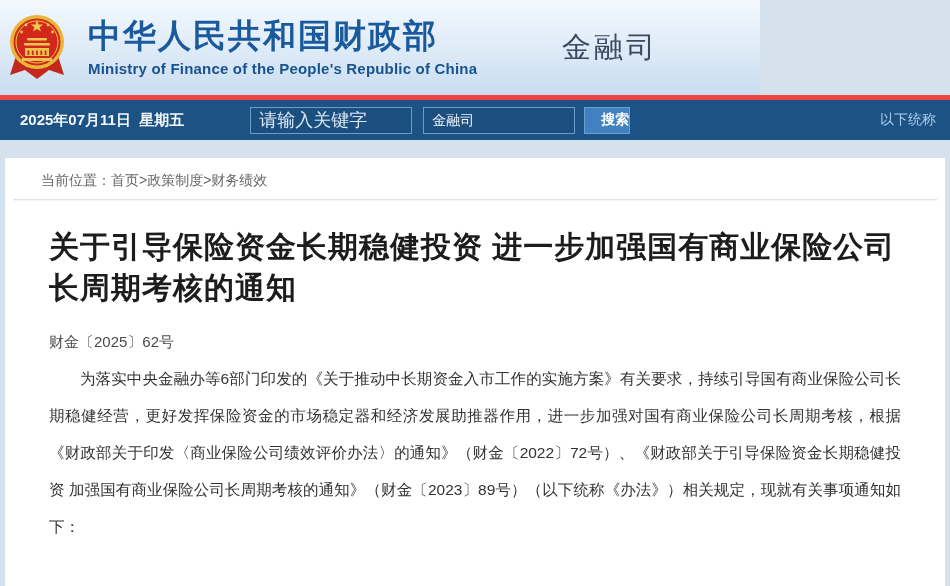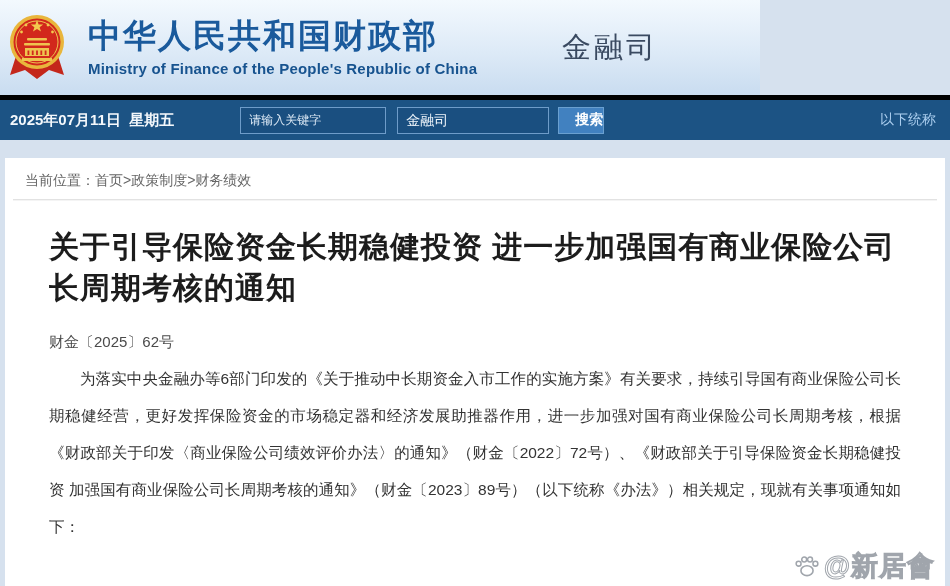--- a/index.html
+++ b/index.html
@@ -15,28 +15,28 @@
   }
   .emblem-wrap{ margin-left:8px; width:58px; height:72px; flex:0 0 auto; }
   .title-block{ margin-left:22px; }
   .site-title{ font-size:33px; font-weight:800; color:#1a5a9c; letter-spacing:2px; line-height:1.1; }
   .site-subtitle{ font-size:15px; font-weight:700; color:#17538f; margin-top:5px; letter-spacing:.2px; }
   .dept-name{ margin-left:auto; margin-right:102px; font-size:29px; color:#3a4a61; letter-spacing:3px; font-weight:500; }
 
   
   .navbar{
     position:absolute; top:95px; left:0; width:950px; height:45px;
-    background:#1c5384; border-top:5px solid #000000;
-    display:flex; align-items:center; padding:0 14px 0 10px;
+    background:#1c5384; border-top:5px solid #ef4444;
+    display:flex; align-items:center; padding:0 14px 0 20px;
   }
   .nav-date{ color:#f4f8fc; font-size:15px; font-weight:600; white-space:pre; }
   .nav-search-input{
-    margin-left:66px; width:146px; height:27px;
+    margin-left:66px; width:162px; height:27px;
     background:#1a4f80; border:1px solid #6e9cc9; color:#e8f1fa;
-    font-size:12px; padding:0 8px; outline:none;
+    font-size:18px; padding:0 8px; outline:none;
     font-family:"Liberation Sans","DejaVu Sans",sans-serif;
   }
   .nav-search-input::placeholder{ color:#dce9f5; opacity:1; }
   .nav-scope{
     margin-left:11px; width:152px; height:27px; line-height:25px;
     background:#1a4f80; border:1px solid #6e9cc9; color:#f0f6fb;
     font-size:14px; padding:0 8px; cursor:pointer;
   }
   .nav-search-btn{
     margin-left:9px; width:46px; height:27px;
@@ -45,21 +45,21 @@
     font-family:"Liberation Sans","DejaVu Sans",sans-serif;
     text-align:right;
   }
   .nav-home{ margin-left:auto; color:#aacdee; font-size:14px; text-decoration:none; }
 
   
   .content{
     position:absolute; top:158px; left:5px; right:5px; bottom:0;
     background:#ffffff;
   }
-  .breadcrumb{ padding:14px 0 0 20px; font-size:14px; color:#666; }
+  .breadcrumb{ padding:14px 0 0 36px; font-size:14px; color:#666; }
   .breadcrumb .crumb-path{ color:#666; cursor:pointer; }
   .separator{ margin:9px 8px 0 8px; height:2px; background:#e2e2e2; border-bottom:1px solid #f4f4f4; }
 
   .article{ padding:0 44px; }
   .doc-title{
     margin-top:26px; 
     font-size:30px; font-weight:800; color:#1c1c1c; letter-spacing:1px;
   }
   .doc-number{ margin-top:24px; text-align:left; font-size:15px; color:#4a4a4a; }
   .doc-body{ margin-top:8px; font-size:15.5px; color:#333; line-height:37px; text-align:justify; }
@@ -128,25 +128,15 @@
 
     <article class="article">
       <h1 class="doc-title">关于引导保险资金长期稳健投资 进一步加强国有商业保险公司长周期考核的通知</h1>
       <div class="doc-number">财金〔2025〕62号</div>
       <div class="doc-body">
         <p class="indent">为落实中央金融办等6部门印发的《关于推动中长期资金入市工作的实施方案》有关要求，持续引导国有商业保险公司长期稳健经营，更好发挥保险资金的市场稳定器和经济发展助推器作用，进一步加强对国有商业保险公司长周期考核，根据《财政部关于印发〈商业保险公司绩效评价办法〉的通知》（财金〔2022〕72号）、《财政部关于引导保险资金长期稳健投资 加强国有商业保险公司长周期考核的通知》（财金〔2023〕89号）（以下统称《办法》）相关规定，现就有关事项通知如下：</p>
 
       </div>
     </article>
 
-    <div class="watermark">
-      <svg width="28" height="28" viewBox="0 0 24 24">
-        <ellipse cx="12" cy="16" rx="5.2" ry="4.2" fill="none" stroke="#90969e" stroke-width="1.4"></ellipse>
-        <circle cx="4.8" cy="10" r="2.1" fill="none" stroke="#90969e" stroke-width="1.3"></circle>
-        <circle cx="9.6" cy="6.4" r="2.1" fill="none" stroke="#90969e" stroke-width="1.3"></circle>
-        <circle cx="14.6" cy="6.4" r="2.1" fill="none" stroke="#90969e" stroke-width="1.3"></circle>
-        <circle cx="19.2" cy="10" r="2.1" fill="none" stroke="#90969e" stroke-width="1.3"></circle>
-      </svg>
-      <span class="watermark-text">@新居會</span>
-    </div>
   </main>
 
 </div>
 
 </body></html>

